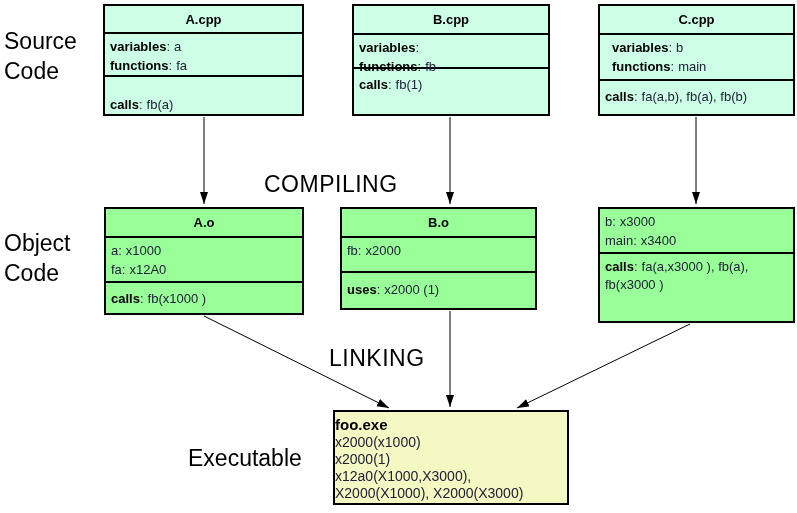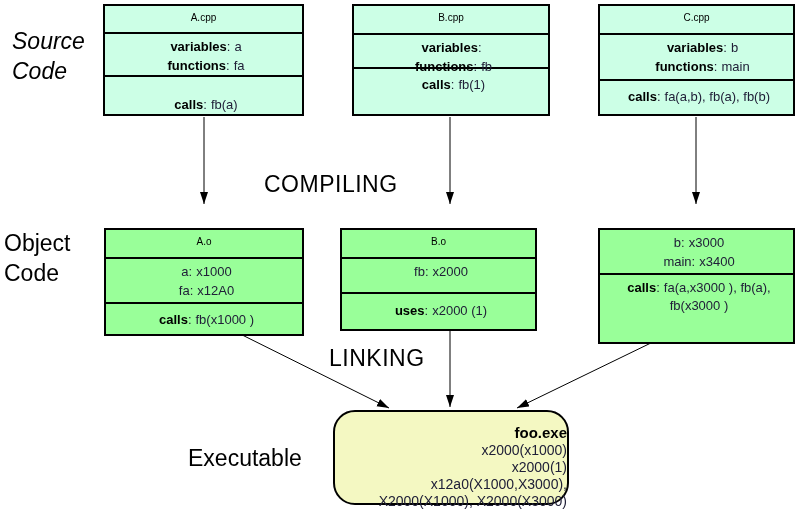--- a/index.html
+++ b/index.html
@@ -21,52 +21,50 @@
   svg.arrows line { stroke: #000; stroke-width: 1; }
 
   .box {
     position: absolute;
     box-sizing: border-box;
     border: 2px solid #000;
     display: flex;
     flex-direction: column;
   }
   .box.source { background: var(--source-fill, #ccffe6); }
-  .box.object { background: var(--object-fill, #99ff99); margin-top: 21px; }
+  .box.object { background: var(--object-fill, #99ff99); }
 
   .box .title {
     box-sizing: border-box;
     height: 29px;
     border-bottom: 2px solid #000;
-    font-size: 10px;
-    font-weight: normal;
+    font-size: 13px;
+    font-weight: bold;
     text-align: center;
     padding-top: 6px;
   }
   .compartment {
     box-sizing: border-box;
     padding: 3px 0 0 5px;
     font-size: 13px;
     line-height: 19px;
-    text-align: center;
   }
   .compartment.divided { border-bottom: 2px solid #000; }
   .lbl  { font-weight: bold; color: #000; }
   .lbl.plain { font-weight: normal; color: #202038; }
   .colon { color: #202038; margin-right: 4px; }
   .val  { color: #202038; }
 
   .box.exe {
     background: var(--executable-fill, #f4f8c2);
-    text-align: right;
+    text-align: left;
     font-size: 14px;
     line-height: 17px;
     color: #202038;
-    padding-top: 12px;
-    border-radius: 22px;
+    padding-top: 4px;
   }
   .box.exe .exe-title {
     font-size: 15px;
     font-weight: bold;
     color: #000;
     line-height: 18px;
   }
 
   .row-label {
     position: absolute;
@@ -93,21 +91,21 @@
       </marker>
     </defs>
     <line x1="204" y1="117" x2="204" y2="204" marker-end="url(#ah)"></line>
     <line x1="450" y1="117" x2="450" y2="204" marker-end="url(#ah)"></line>
     <line x1="696" y1="117" x2="696" y2="204" marker-end="url(#ah)"></line>
     <line x1="204" y1="316" x2="389" y2="408" marker-end="url(#ah)"></line>
     <line x1="450" y1="311" x2="450" y2="407" marker-end="url(#ah)"></line>
     <line x1="690" y1="324" x2="517" y2="408" marker-end="url(#ah)"></line>
   </svg>
 
-  <div class="row-label" style="left:12px; top:26px; width:100px;font-style:italic;">Source Code</div>
+  <div class="row-label" style="left:4px; top:26px; width:100px;">Source Code</div>
   <div class="row-label" style="left:4px; top:228px; width:100px;">Object Code</div>
   <div class="row-label" style="left:188px; top:443px; width:150px;">Executable</div>
 
   <div class="stage-label" style="left:264px; top:143px;margin-top:28px;">COMPILING</div>
   <div class="stage-label" style="left:329px; top:345px;">LINKING</div>
 
   <div class="box source" style="left:103px; top:4px; width:201px; height:112px;">
     <div class="title">A.cpp</div>
     <div class="compartment divided" style="height:46px;">
       <div><span class="lbl">variables</span><span class="colon">:</span><span class="val">a</span></div>

